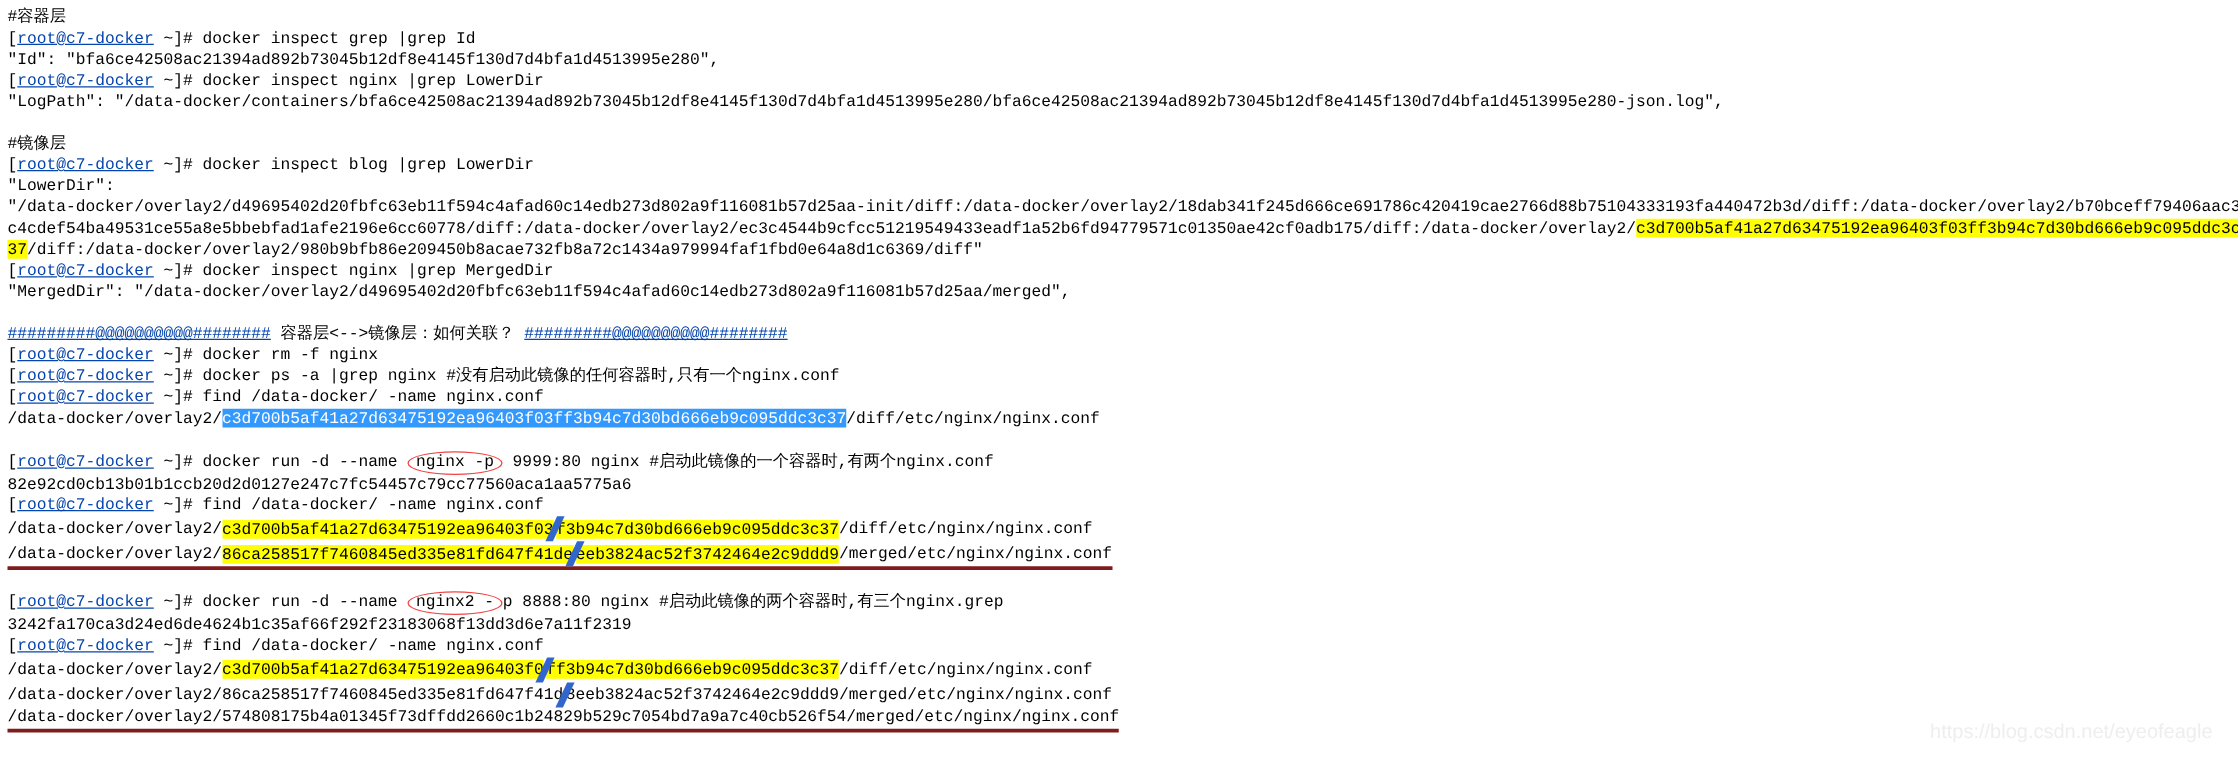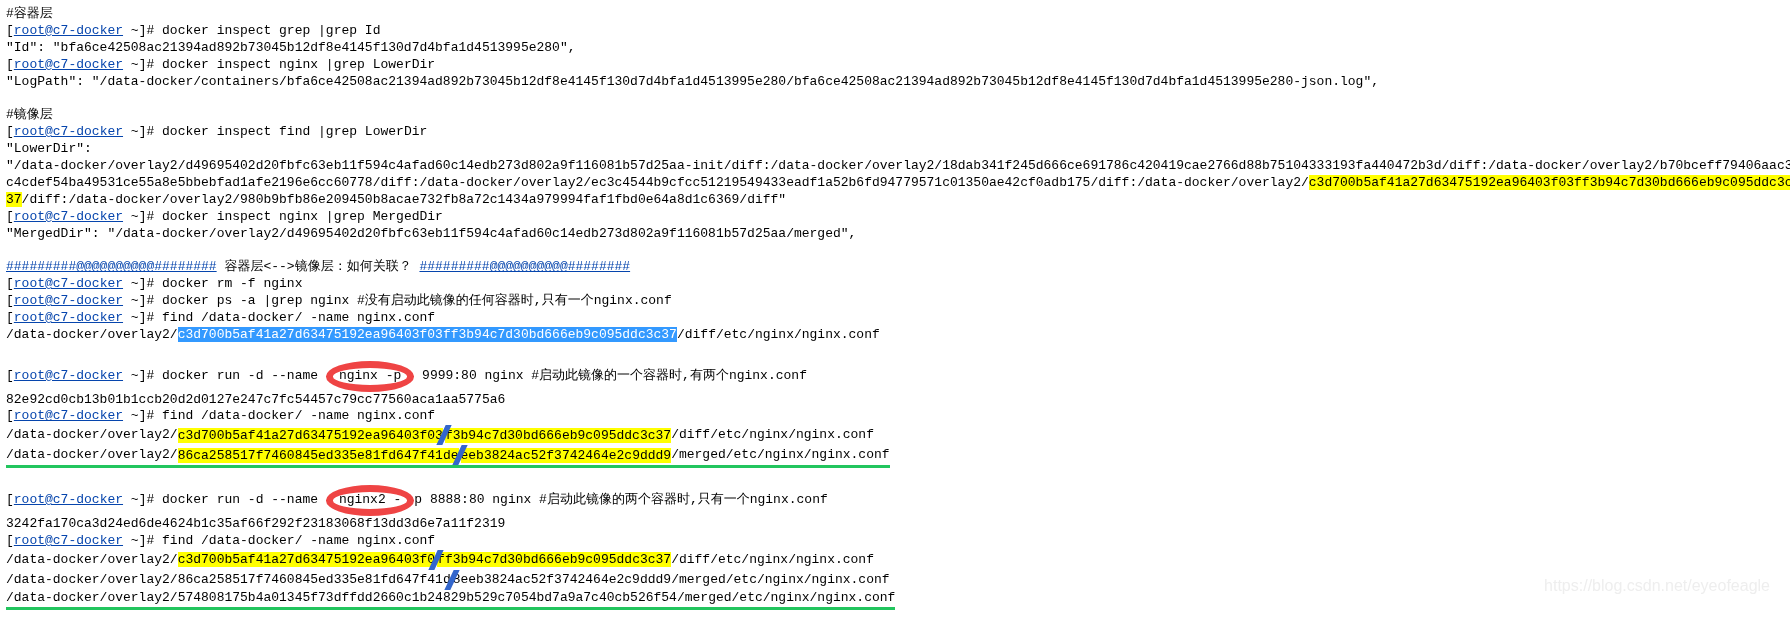--- a/index.html
+++ b/index.html
@@ -12,27 +12,27 @@
   background: #fff;
   white-space: nowrap;
   width: 1790px;
 }
 .line { display: block; }
 a.link { color: #0645ad; text-decoration: underline; }
 span.hl-yellow { background: #ffff00; }
 span.hl-blue { background: #3399ff; color: #fff; }
 span.circle {
   display: inline-block;
-  border: 7px solid #ef4444;
+  border: 1px solid #ef4444;
   border-radius: 50%;
   padding: 0 6px;
 }
 .underline-red {
   display: inline-block;
-  border-bottom: 3px solid #22c55e;
+  border-bottom: 3px solid #7f1d1d;
 }
 .blue-seg {
   display: inline-block;
   width: 6px;
   height: 20px;
   background: #3366cc;
   transform: skewX(-25deg);
   vertical-align: middle;
   margin: 0 -2px;
 }
@@ -50,21 +50,21 @@
 <body>
 
 <span class="line">#容器层</span>
 <span class="line"><span>[</span><a href="#" class="link">root@c7-docker</a><span> ~]# docker inspect grep |grep Id</span></span>
 <span class="line">        "Id": "bfa6ce42508ac21394ad892b73045b12df8e4145f130d7d4bfa1d4513995e280",</span>
 <span class="line"><span>[</span><a href="#" class="link">root@c7-docker</a><span> ~]# docker inspect nginx |grep LowerDir</span></span>
 <span class="line">        "LogPath": "/data-docker/containers/bfa6ce42508ac21394ad892b73045b12df8e4145f130d7d4bfa1d4513995e280/bfa6ce42508ac21394ad892b73045b12df8e4145f130d7d4bfa1d4513995e280-json.log",</span>
 <span class="line">&nbsp;</span>
 
 <span class="line">#镜像层</span>
-<span class="line"><span>[</span><a href="#" class="link">root@c7-docker</a><span> ~]# docker inspect find |grep LowerDir</span></span>
+<span class="line"><span>[</span><a href="#" class="link">root@c7-docker</a><span> ~]# docker inspect blog |grep LowerDir</span></span>
 <span class="line">            "LowerDir":</span>
 <span class="line" style="white-space:normal;word-break:break-all;"><span>"/data-docker/overlay2/d49695402d20fbfc63eb11f594c4afad60c14edb273d802a9f116081b57d25aa-init/diff:/data-docker/overlay2/18dab341f245d666ce691786c420419cae2766d88b75104333193fa440472b3d/diff:/data-docker/overlay2/b70bceff79406aac3c4cdef54ba49531ce55a8e5bbebfad1afe2196e6cc60778/diff:/data-docker/overlay2/ec3c4544b9cfcc51219549433eadf1a52b6fd94779571c01350ae42cf0adb175/diff:/data-docker/overlay2/</span><span class="hl-yellow">c3d700b5af41a27d63475192ea96403f03ff3b94c7d30bd666eb9c095ddc3c37</span><span>/diff:/data-docker/overlay2/980b9bfb86e209450b8acae732fb8a72c1434a979994faf1fbd0e64a8d1c6369/diff"</span></span>
 <span class="line"><span>[</span><a href="#" class="link">root@c7-docker</a><span> ~]# docker inspect nginx |grep MergedDir</span></span>
 <span class="line">            "MergedDir": "/data-docker/overlay2/d49695402d20fbfc63eb11f594c4afad60c14edb273d802a9f116081b57d25aa/merged",</span>
 <span class="line">&nbsp;</span>
 
 <span class="line"><a href="#" class="link">#########@@@@@@@@@@########</a><span> 容器层&lt;--&gt;镜像层：如何关联？  </span><a href="#" class="link">#########@@@@@@@@@@########</a></span>
 
 <span class="line"><span>[</span><a href="#" class="link">root@c7-docker</a><span> ~]# docker rm -f nginx</span></span>
 <span class="line"><span>[</span><a href="#" class="link">root@c7-docker</a><span> ~]# docker ps -a |grep nginx   #没有启动此镜像的任何容器时,只有一个nginx.conf</span></span>
@@ -72,20 +72,20 @@
 <span class="line"><span>/data-docker/overlay2/</span><span class="hl-blue">c3d700b5af41a27d63475192ea96403f03ff3b94c7d30bd666eb9c095ddc3c37</span><span>/diff/etc/nginx/nginx.conf</span></span>
 <span class="line">&nbsp;</span>
 
 <span class="line"><span>[</span><a href="#" class="link">root@c7-docker</a><span> ~]# docker run -d --name </span><span class="circle">nginx -p</span><span> 9999:80 nginx   #启动此镜像的一个容器时,有两个nginx.conf</span></span>
 <span class="line">82e92cd0cb13b01b1ccb20d2d0127e247c7fc54457c79cc77560aca1aa5775a6</span>
 <span class="line"><span>[</span><a href="#" class="link">root@c7-docker</a><span> ~]# find /data-docker/ -name nginx.conf</span></span>
 <span class="line"><span>/data-docker/overlay2/</span><span class="hl-yellow">c3d700b5af41a27d63475192ea96403f03</span><span class="blue-seg"></span><span class="hl-yellow">f3b94c7d30bd666eb9c095ddc3c37</span><span>/diff/etc/nginx/nginx.conf</span></span>
 <span class="line"><span class="underline-red"><span>/data-docker/overlay2/</span><span class="hl-yellow">86ca258517f7460845ed335e81fd647f41de</span><span class="blue-seg"></span><span class="hl-yellow">eeb3824ac52f3742464e2c9ddd9</span><span>/merged/etc/nginx/nginx.conf</span></span></span>
 <span class="line">&nbsp;</span>
 
-<span class="line"><span>[</span><a href="#" class="link">root@c7-docker</a><span> ~]# docker run -d --name </span><span class="circle">nginx2 -</span><span>p 8888:80 nginx #启动此镜像的两个容器时,只有一个nginx.conf</span></span>
+<span class="line"><span>[</span><a href="#" class="link">root@c7-docker</a><span> ~]# docker run -d --name </span><span class="circle">nginx2 -</span><span>p 8888:80 nginx #启动此镜像的两个容器时,有三个nginx.grep</span></span>
 <span class="line">3242fa170ca3d24ed6de4624b1c35af66f292f23183068f13dd3d6e7a11f2319</span>
 <span class="line"><span>[</span><a href="#" class="link">root@c7-docker</a><span> ~]# find /data-docker/ -name nginx.conf</span></span>
 <span class="line"><span>/data-docker/overlay2/</span><span class="hl-yellow">c3d700b5af41a27d63475192ea96403f0</span><span class="blue-seg"></span><span class="hl-yellow">ff3b94c7d30bd666eb9c095ddc3c37</span><span>/diff/etc/nginx/nginx.conf</span></span>
 <span class="line"><span>/data-docker/overlay2/</span><span>86ca258517f7460845ed335e81fd647f41d</span><span class="blue-seg"></span><span>8eeb3824ac52f3742464e2c9ddd9</span><span>/merged/etc/nginx/nginx.conf</span></span>
 <span class="line"><span class="underline-red"><span>/data-docker/overlay2/</span><span>574808175b4a01345f73dffdd2660c1b24829b5</span><span>29c7054bd7a9a7c40cb526f54</span><span>/merged/etc/nginx/nginx.conf</span></span></span>
 
 <div class="watermark">https://blog.csdn.net/eyeofeagle</div>
 
 </body></html>

